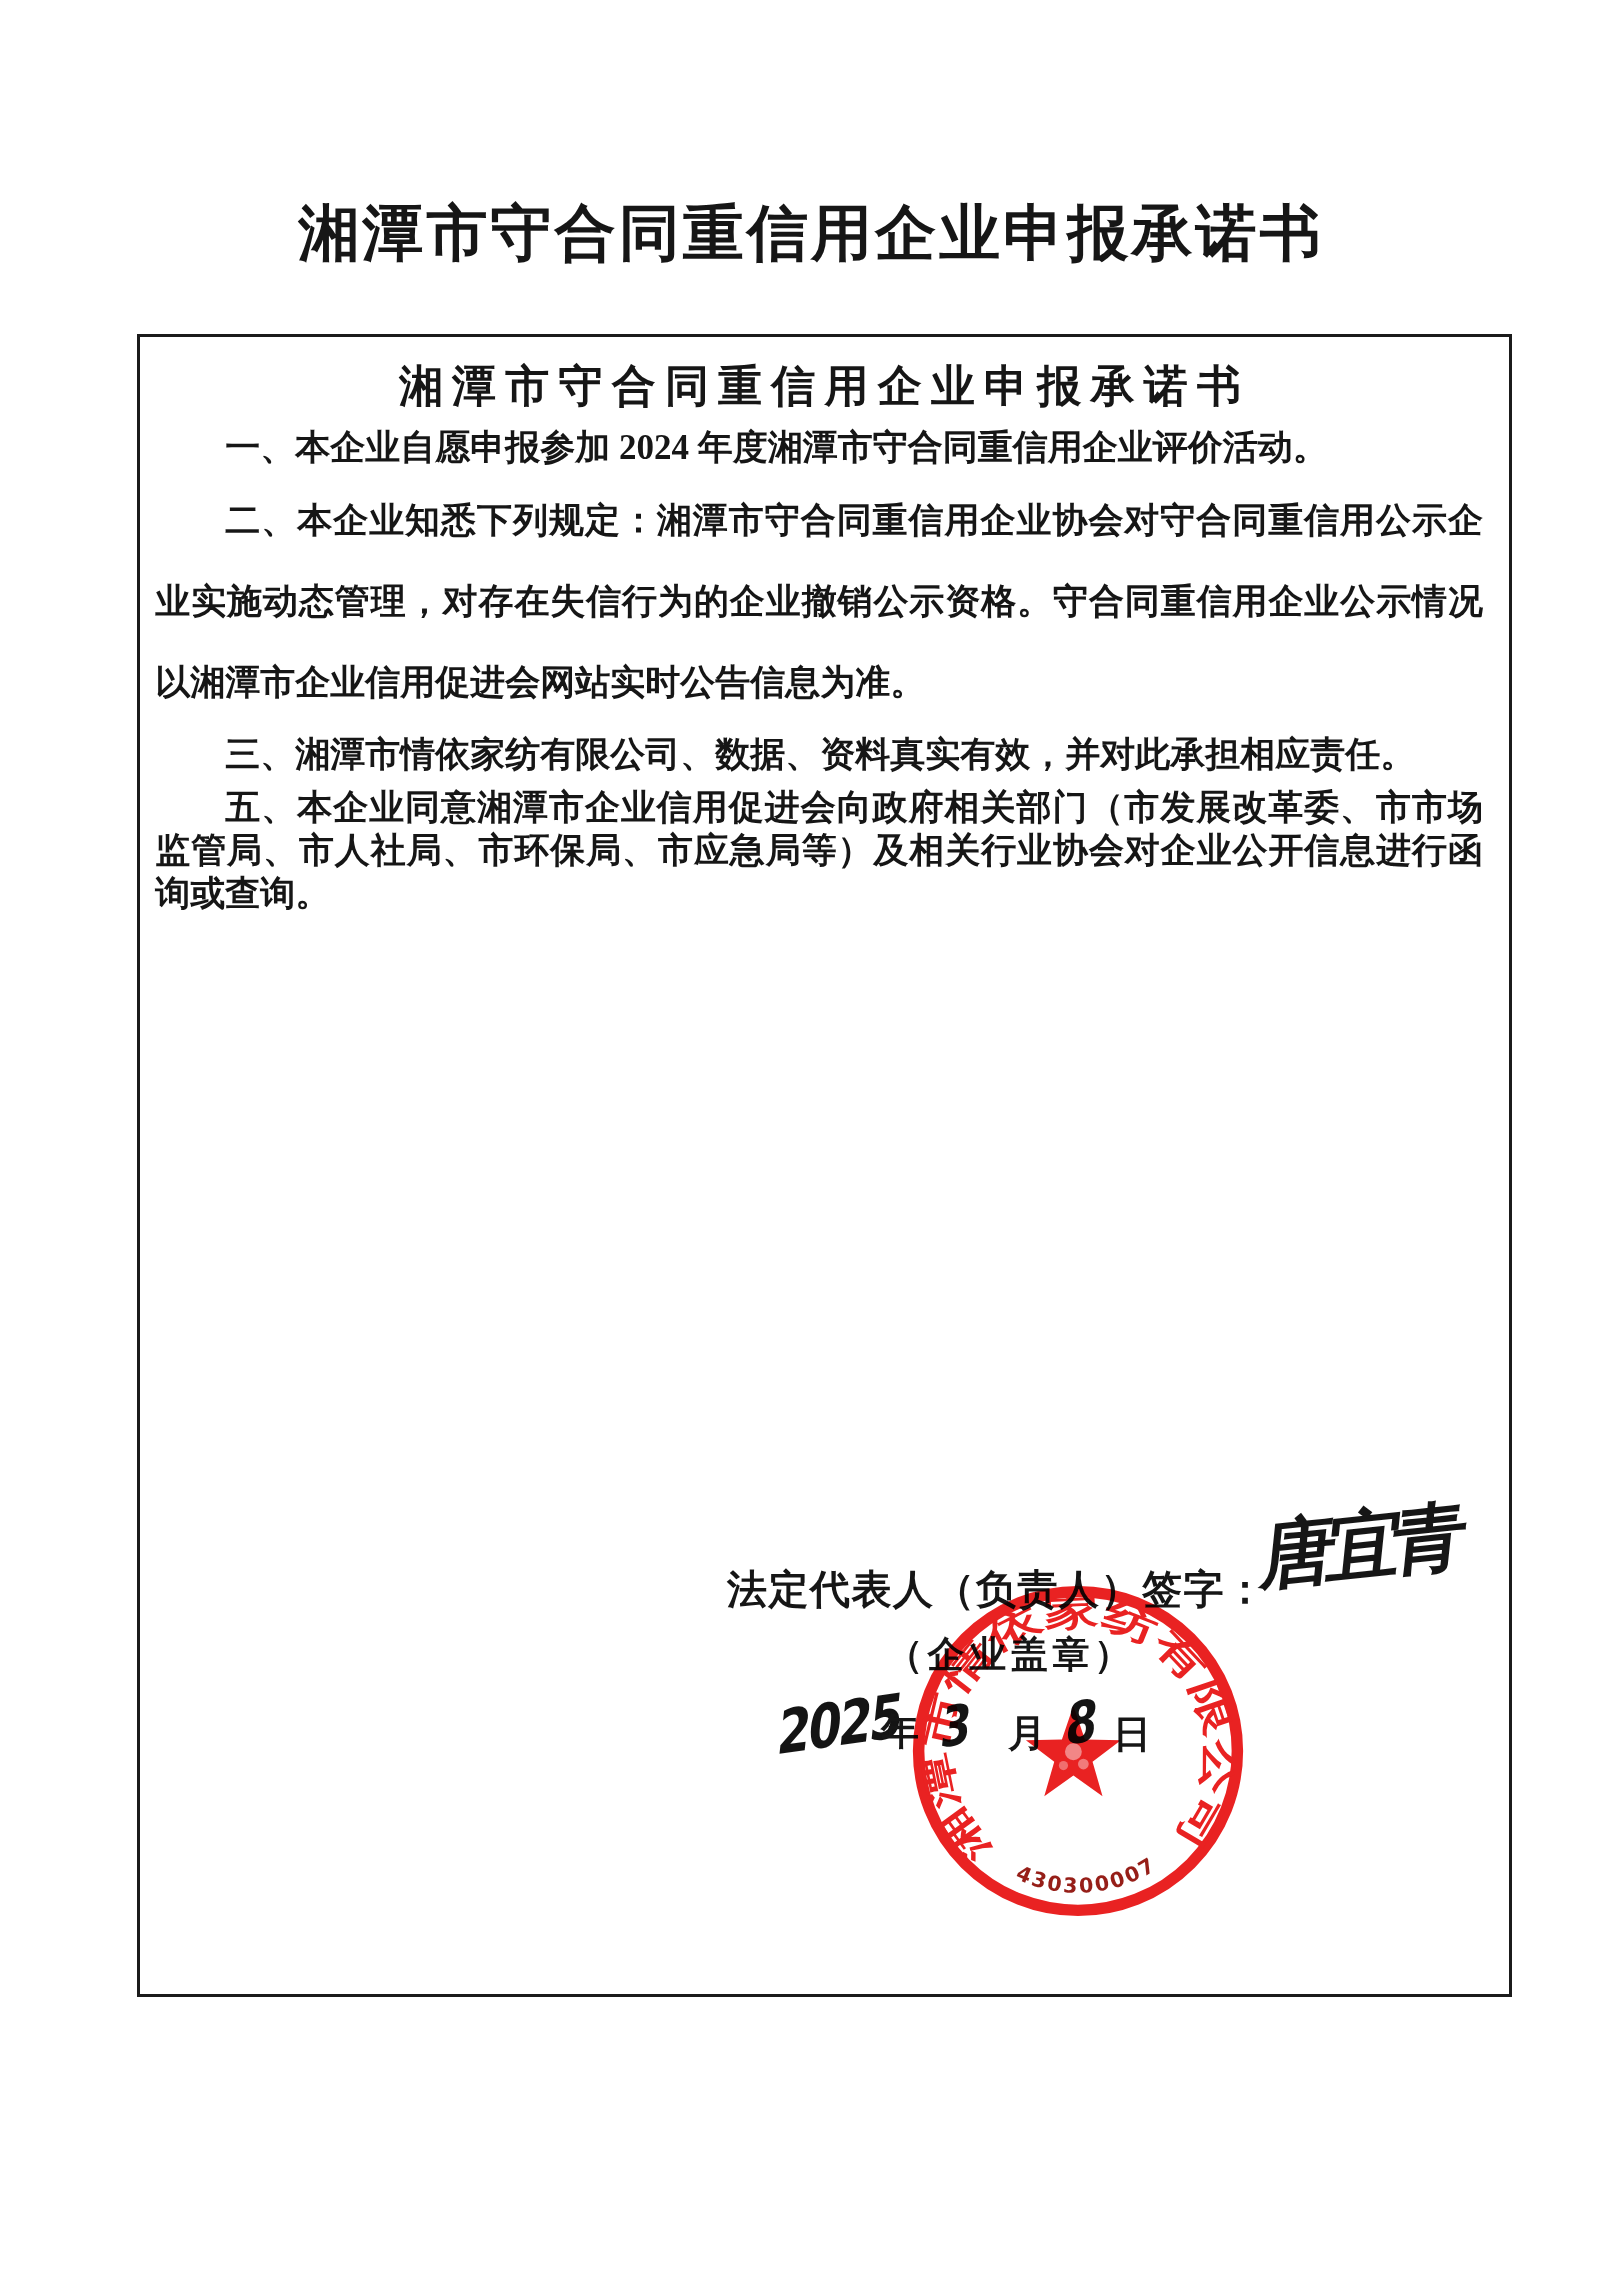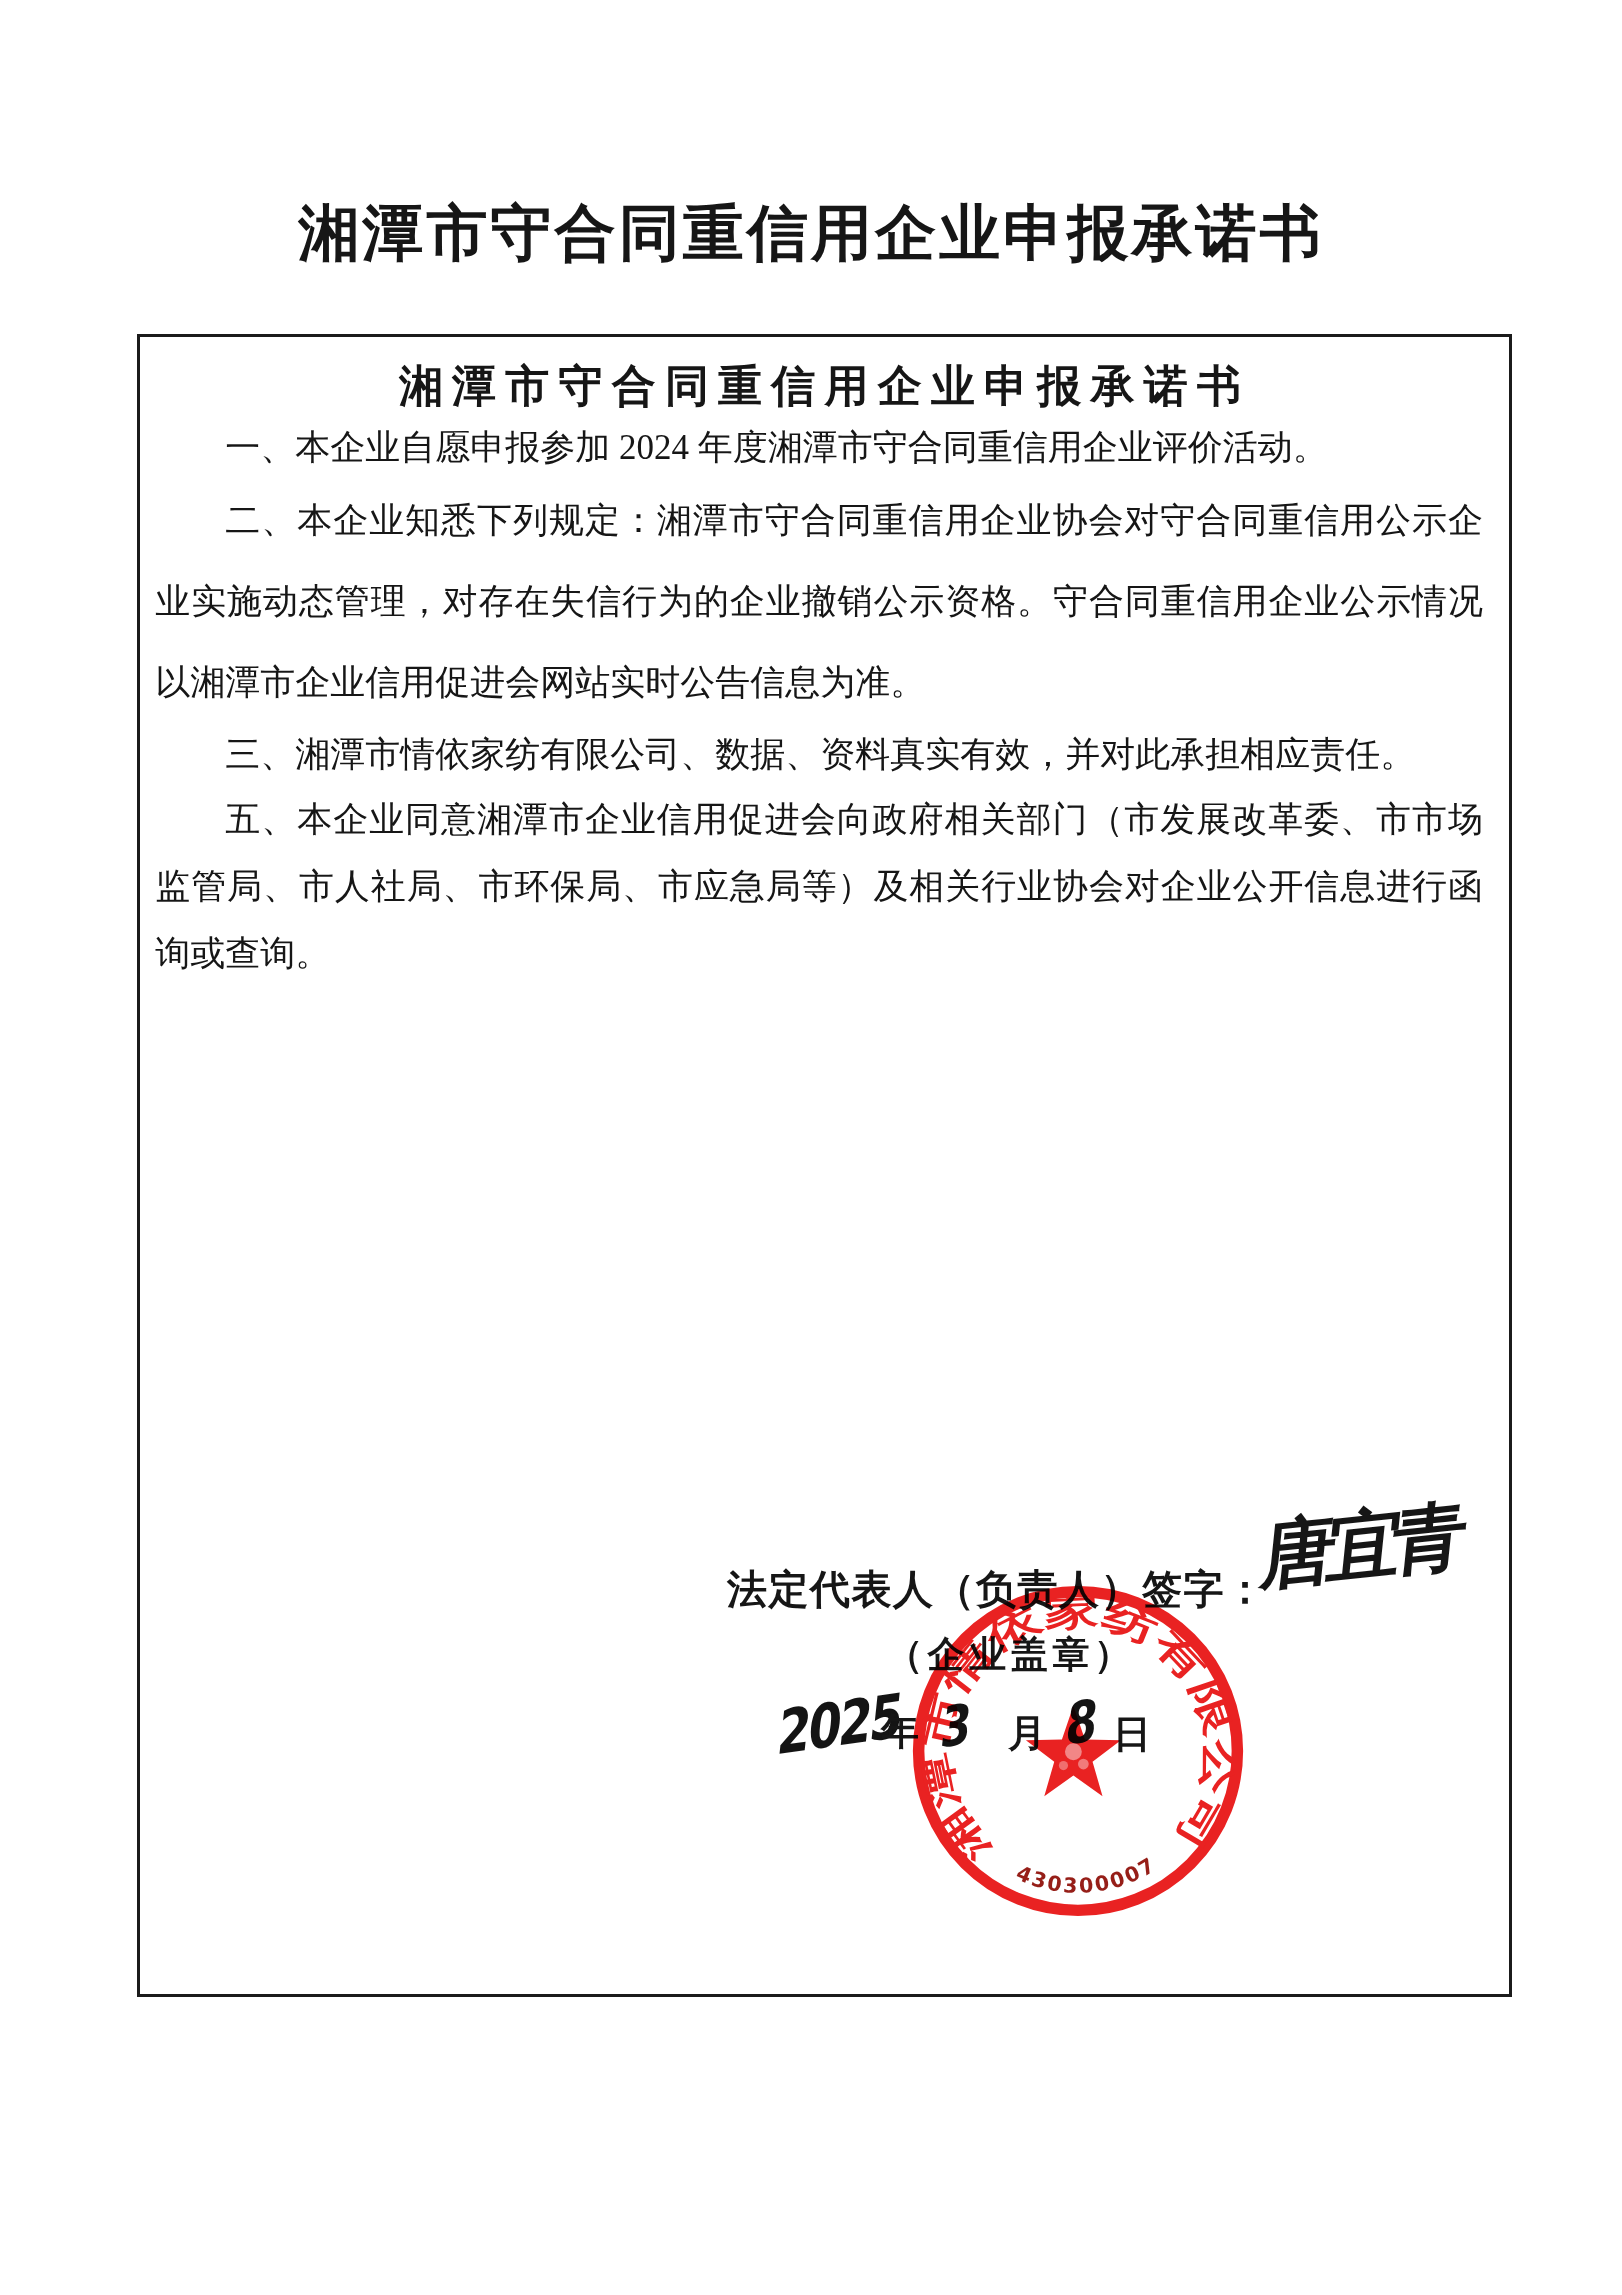--- a/index.html
+++ b/index.html
@@ -17,29 +17,29 @@
   .letter-box{
     position:absolute;left:137px;top:334px;width:1375px;height:1663px;
     border:3.1px solid #1b1b1b;box-sizing:border-box;
   }
   .letter-title{
     margin-top:20px;text-align:center;
     font-size:44px;font-weight:700;letter-spacing:9.2px;
   }
   .body-text{
     padding:0 26px 0 15.3px;
-    font-size:35px;font-weight:400;
+    font-size:35px;font-weight:700;
     text-align:justify;text-justify:inter-ideograph;
   }
   .body-text p{margin:0;text-indent:2em;}
   .p1{margin-top:80px;line-height:64px;}
   .p2{margin-top:17px;line-height:81px;}
   .p3{margin-top:20px;line-height:63px;}
   .p4{margin-top:7.7px;line-height:63px;}
-  .p5{margin-top:7.7px;line-height:67px;}
+  .p5{margin-top:7.7px;line-height:43px;}
 
   .sig-line{
     position:absolute;left:727px;top:1562px;
     font-size:40px;font-weight:600;letter-spacing:1.5px;z-index:1;
   }
   .signature-name{
     position:absolute;left:1267px;top:1506px;z-index:2;
     font-size:75px;font-weight:700;letter-spacing:-9.2px;
     font-family:"DejaVu Sans","Liberation Sans",sans-serif;
     transform:rotate(-6deg) skewX(-12deg);transform-origin:left top;

